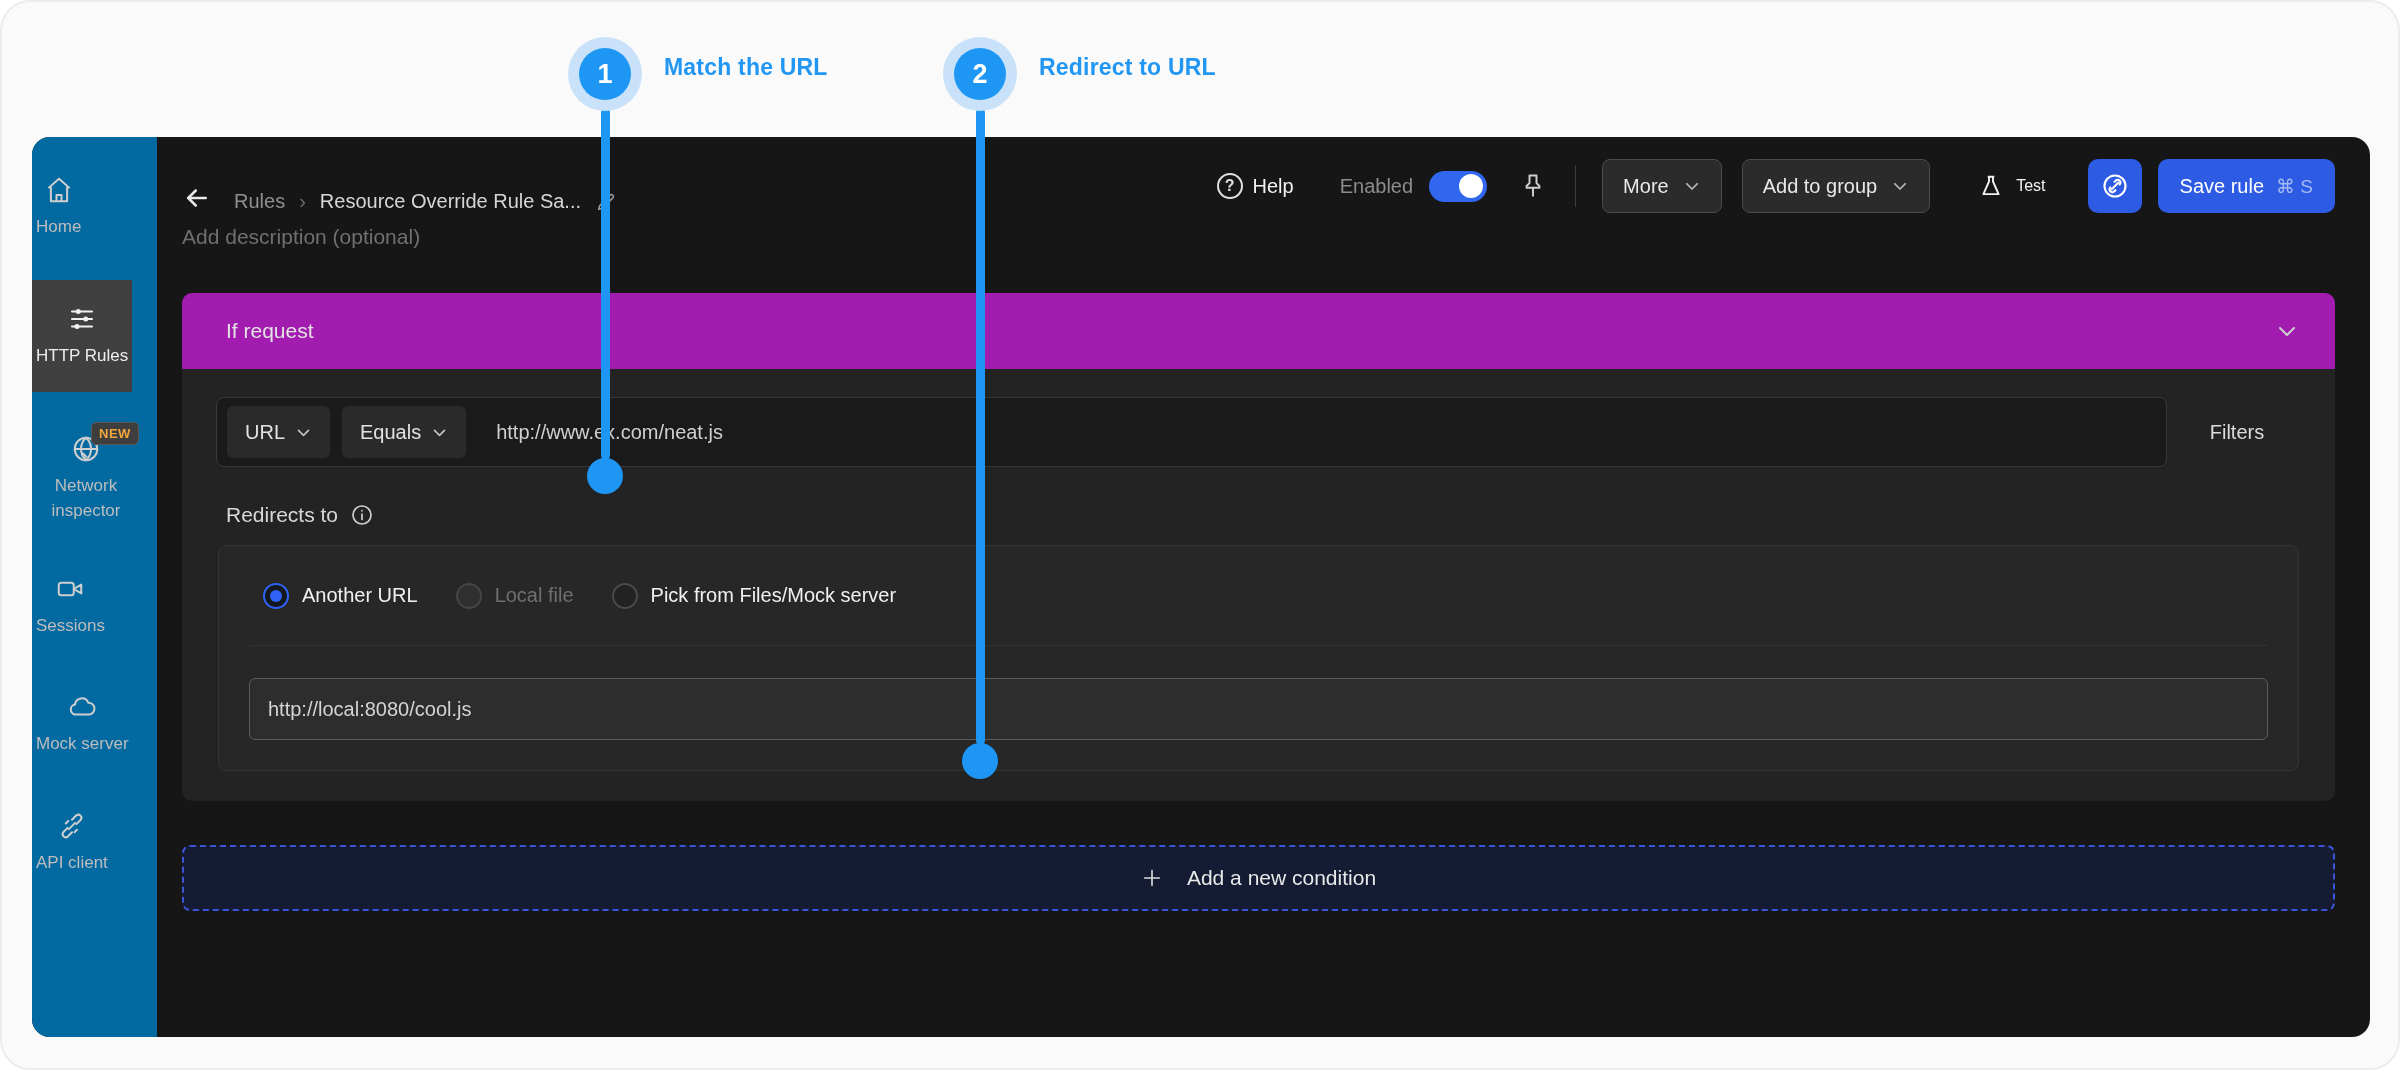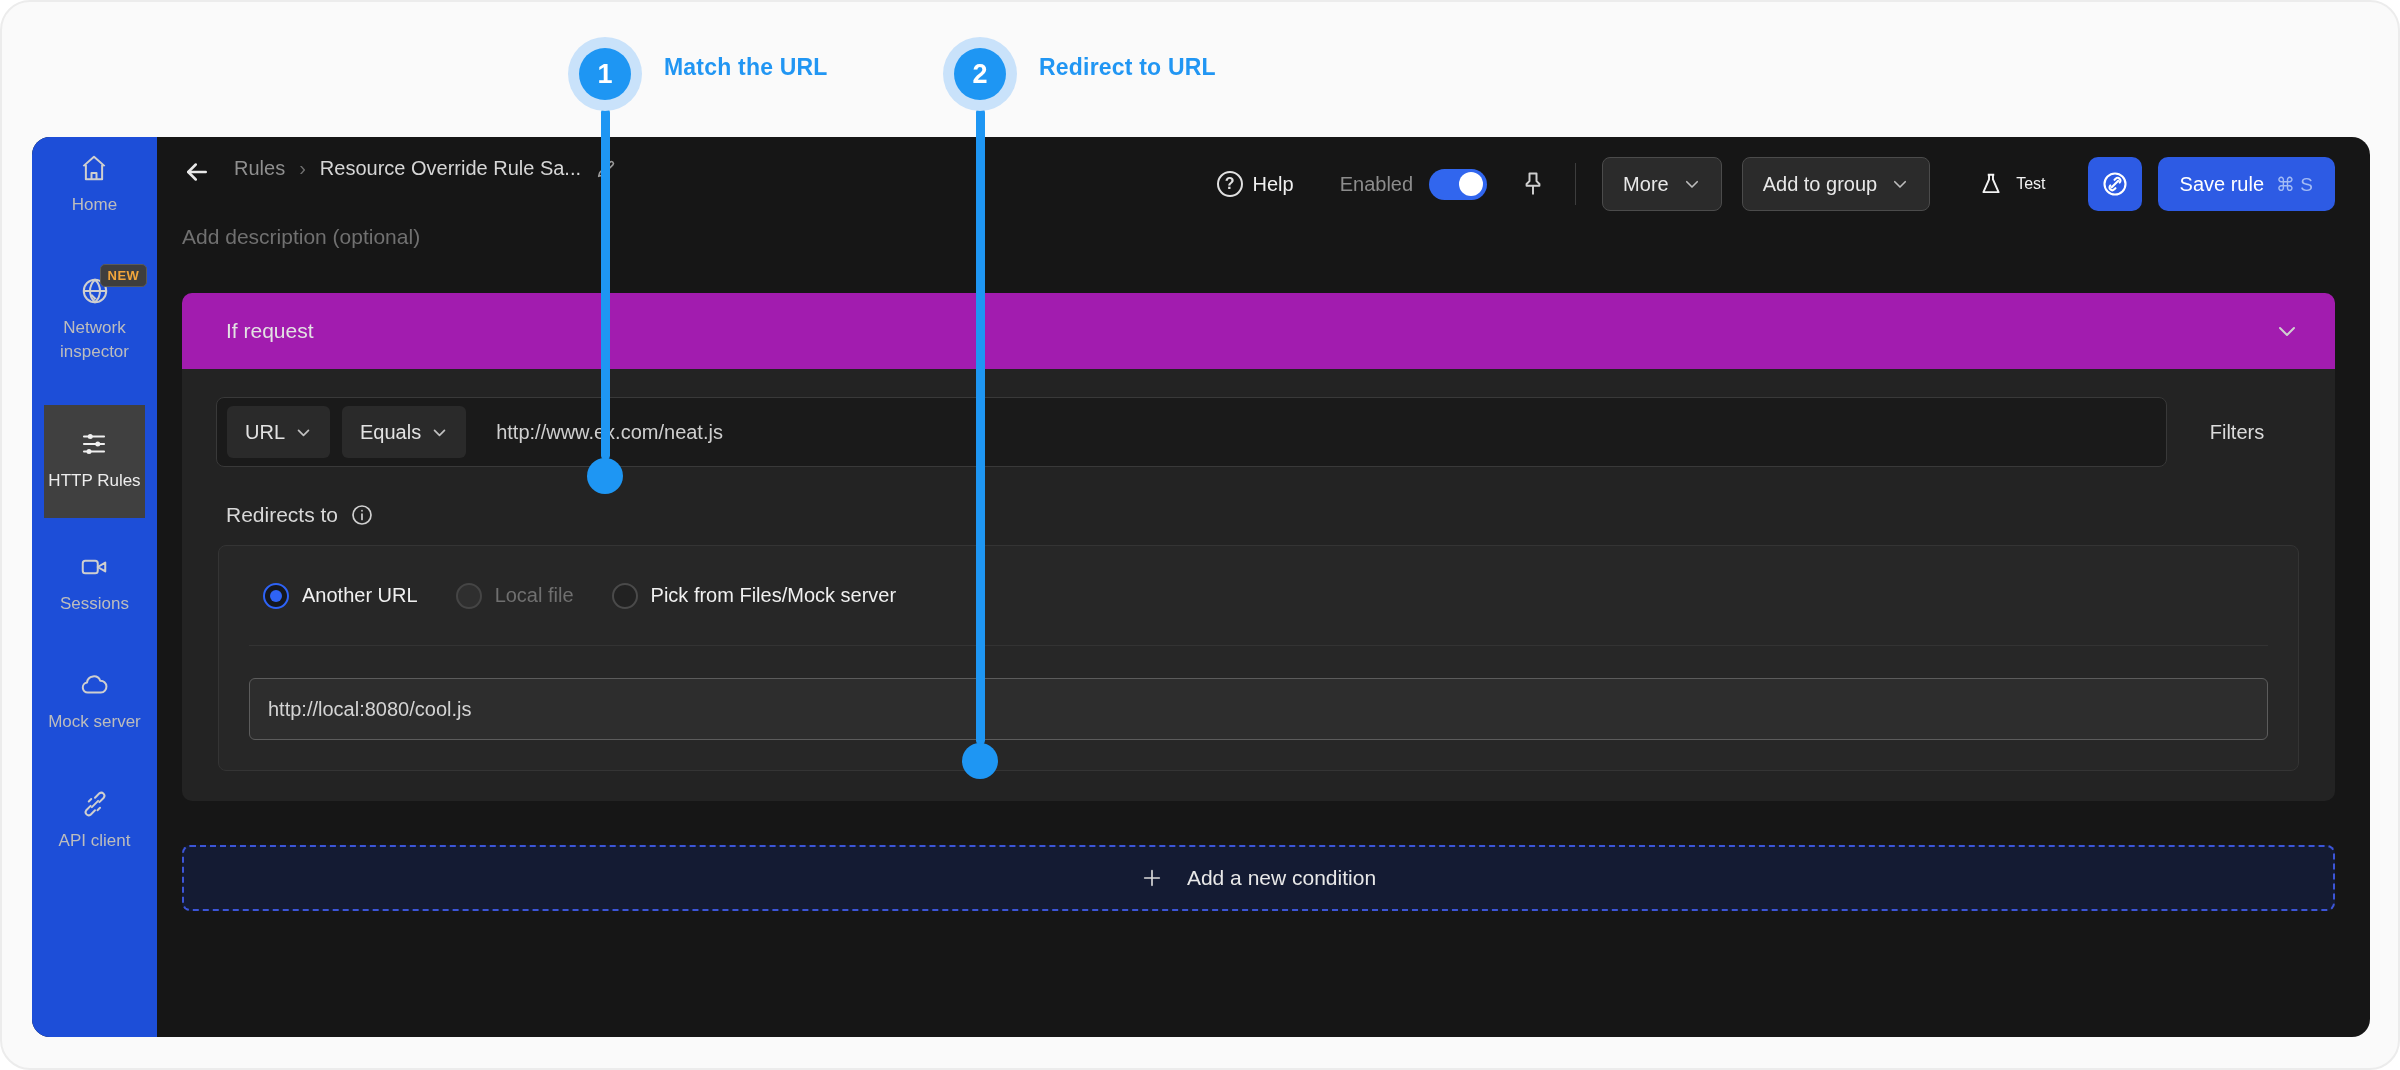--- a/index.html
+++ b/index.html
@@ -18,35 +18,35 @@
     color:#fff; font-size:27px; font-weight:600; display:flex; align-items:center; justify-content:center; }
   .anno-label { position:absolute; color:#2196f3; font-size:23px; font-weight:600; z-index:60; letter-spacing:.2px; }
   .anno-line { position:absolute; width:9px; background:#1e96f3; border-radius:5px; z-index:50; }
   .anno-dot { position:absolute; width:36px; height:36px; border-radius:50%; background:#1e96f3; z-index:51; }
 
   
   .window { position:absolute; left:30px; top:135px; width:2338px; height:900px;
     background:#161616; border-radius:18px; display:flex; overflow:hidden; }
 
   
-  .sidebar { width:125px; background:#1d4ed8; display:flex; flex-direction:column; align-items:center; flex-shrink:0; }
+  .sidebar { width:125px; background:#0369a1; display:flex; flex-direction:column; align-items:flex-start; padding-top:22px; flex-shrink:0; }
   .side-item { display:flex; flex-direction:column; align-items:center; gap:10px; padding:16px 4px; color:#bdbdbd; cursor:pointer; position:relative; }
   .side-item .icn { width:30px; height:30px; color:#cfcfcf; position:relative; }
   .side-item .lbl { font-size:17px; line-height:1.45; text-align:center; max-width:100px; }
   .side-item.active { background:#404040; color:#ededed; padding-top:24px; padding-bottom:24px; }
   .side-item.active .icn { color:#f0f0f0; }
   .side-item + .side-item { margin-top:14px; }
   .new-badge { position:absolute; top:-12px; left:20px; background:#3e3e3e; border:1px solid #5a5a5a;
     color:#f1a63c; font-size:13px; font-weight:700; padding:3px 7px; border-radius:5px; letter-spacing:.5px; }
 
   
   .main { flex:1; position:relative; padding:0 35px 0 25px; }
 
   
-  .topbar { margin-top:20px; height:56px; display:flex; align-items:flex-start; }
+  .topbar { margin-top:20px; height:56px; display:flex; align-items:flex-end; }
   .crumbs { display:flex; align-items:center; gap:14px; }
   .back-btn { width:30px; height:30px; color:#e8e8e8; margin-right:22px; cursor:pointer; }
   .crumb-root { color:#8f8f8f; font-size:20px; cursor:pointer; }
   .crumb-sep { color:#6f6f6f; font-size:20px; }
   .crumb-cur { color:#d6d6d6; font-size:20px; }
   .crumb-edit { width:22px; height:22px; color:#9a9a9a; cursor:pointer; }
   .topbar-right { margin-left:auto; display:flex; align-items:center; }
   .help { display:flex; align-items:center; gap:10px; color:#f0f0f0; font-size:20px; cursor:pointer; }
   .help-circle { width:26px; height:26px; border:2px solid #e0e0e0; border-radius:50%; display:flex; align-items:center; justify-content:center; font-size:16px; font-weight:700; color:#e0e0e0; }
   .enabled-wrap { display:flex; align-items:center; gap:16px; margin-left:46px; }
@@ -142,45 +142,45 @@
         <div class="icn">
           <svg viewBox="0 0 24 24" fill="none" stroke="currentColor" stroke-width="1.6" stroke-linejoin="round">
               <path d="M3.5 10.5 12 3l8.5 7.5"></path>
               <path d="M5.5 9.3V21h13V9.3"></path>
               <path d="M10 21v-5h4v5"></path>
             </svg>
         </div>
         <div class="lbl">Home</div>
       </div>
 
-      <div class="side-item" style="margin-top:26px;">
-        <div class="icn">
-          <svg viewBox="0 0 24 24" fill="none" stroke="currentColor" stroke-width="1.6">
-              <circle cx="12" cy="12" r="9"></circle>
-              <path d="M3 12h18"></path>
-              <path d="M12 3c2.6 2.4 4 5.6 4 9s-1.4 6.6-4 9c-2.6-2.4-4-5.6-4-9s1.4-6.6 4-9z"></path>
-              <path d="m9 15 3 3-1 .5"></path>
-            </svg>
-          <span class="new-badge">NEW</span>
-        </div>
-        <div class="lbl">Network inspector</div>
-      </div>
-
       <div class="side-item active" style="margin-top:24px;">
         <div class="icn">
           <svg viewBox="0 0 24 24" fill="none" stroke="currentColor" stroke-width="1.7" stroke-linecap="round">
               <path d="M4 6h16"></path>
               <circle cx="9" cy="6" r="2" fill="#f0f0f0" stroke="none"></circle>
               <path d="M4 12h16"></path>
               <circle cx="15" cy="12" r="2" fill="#f0f0f0" stroke="none"></circle>
               <path d="M4 18h16"></path>
               <circle cx="8" cy="18" r="2" fill="#f0f0f0" stroke="none"></circle>
             </svg>
         </div>
         <div class="lbl">HTTP Rules</div>
+      </div>
+
+      <div class="side-item" style="margin-top:26px;">
+        <div class="icn">
+          <svg viewBox="0 0 24 24" fill="none" stroke="currentColor" stroke-width="1.6">
+              <circle cx="12" cy="12" r="9"></circle>
+              <path d="M3 12h18"></path>
+              <path d="M12 3c2.6 2.4 4 5.6 4 9s-1.4 6.6-4 9c-2.6-2.4-4-5.6-4-9s1.4-6.6 4-9z"></path>
+              <path d="m9 15 3 3-1 .5"></path>
+            </svg>
+          <span class="new-badge">NEW</span>
+        </div>
+        <div class="lbl">Network inspector</div>
       </div>
 
       <div class="side-item" style="margin-top:18px;">
         <div class="icn">
           <svg viewBox="0 0 24 24" fill="none" stroke="currentColor" stroke-width="1.6" stroke-linejoin="round">
               <rect x="3" y="7" width="12" height="10" rx="2"></rect>
               <path d="m15 12 6-3.5v7L15 12z"></path>
             </svg>
         </div>
         <div class="lbl">Sessions</div>

